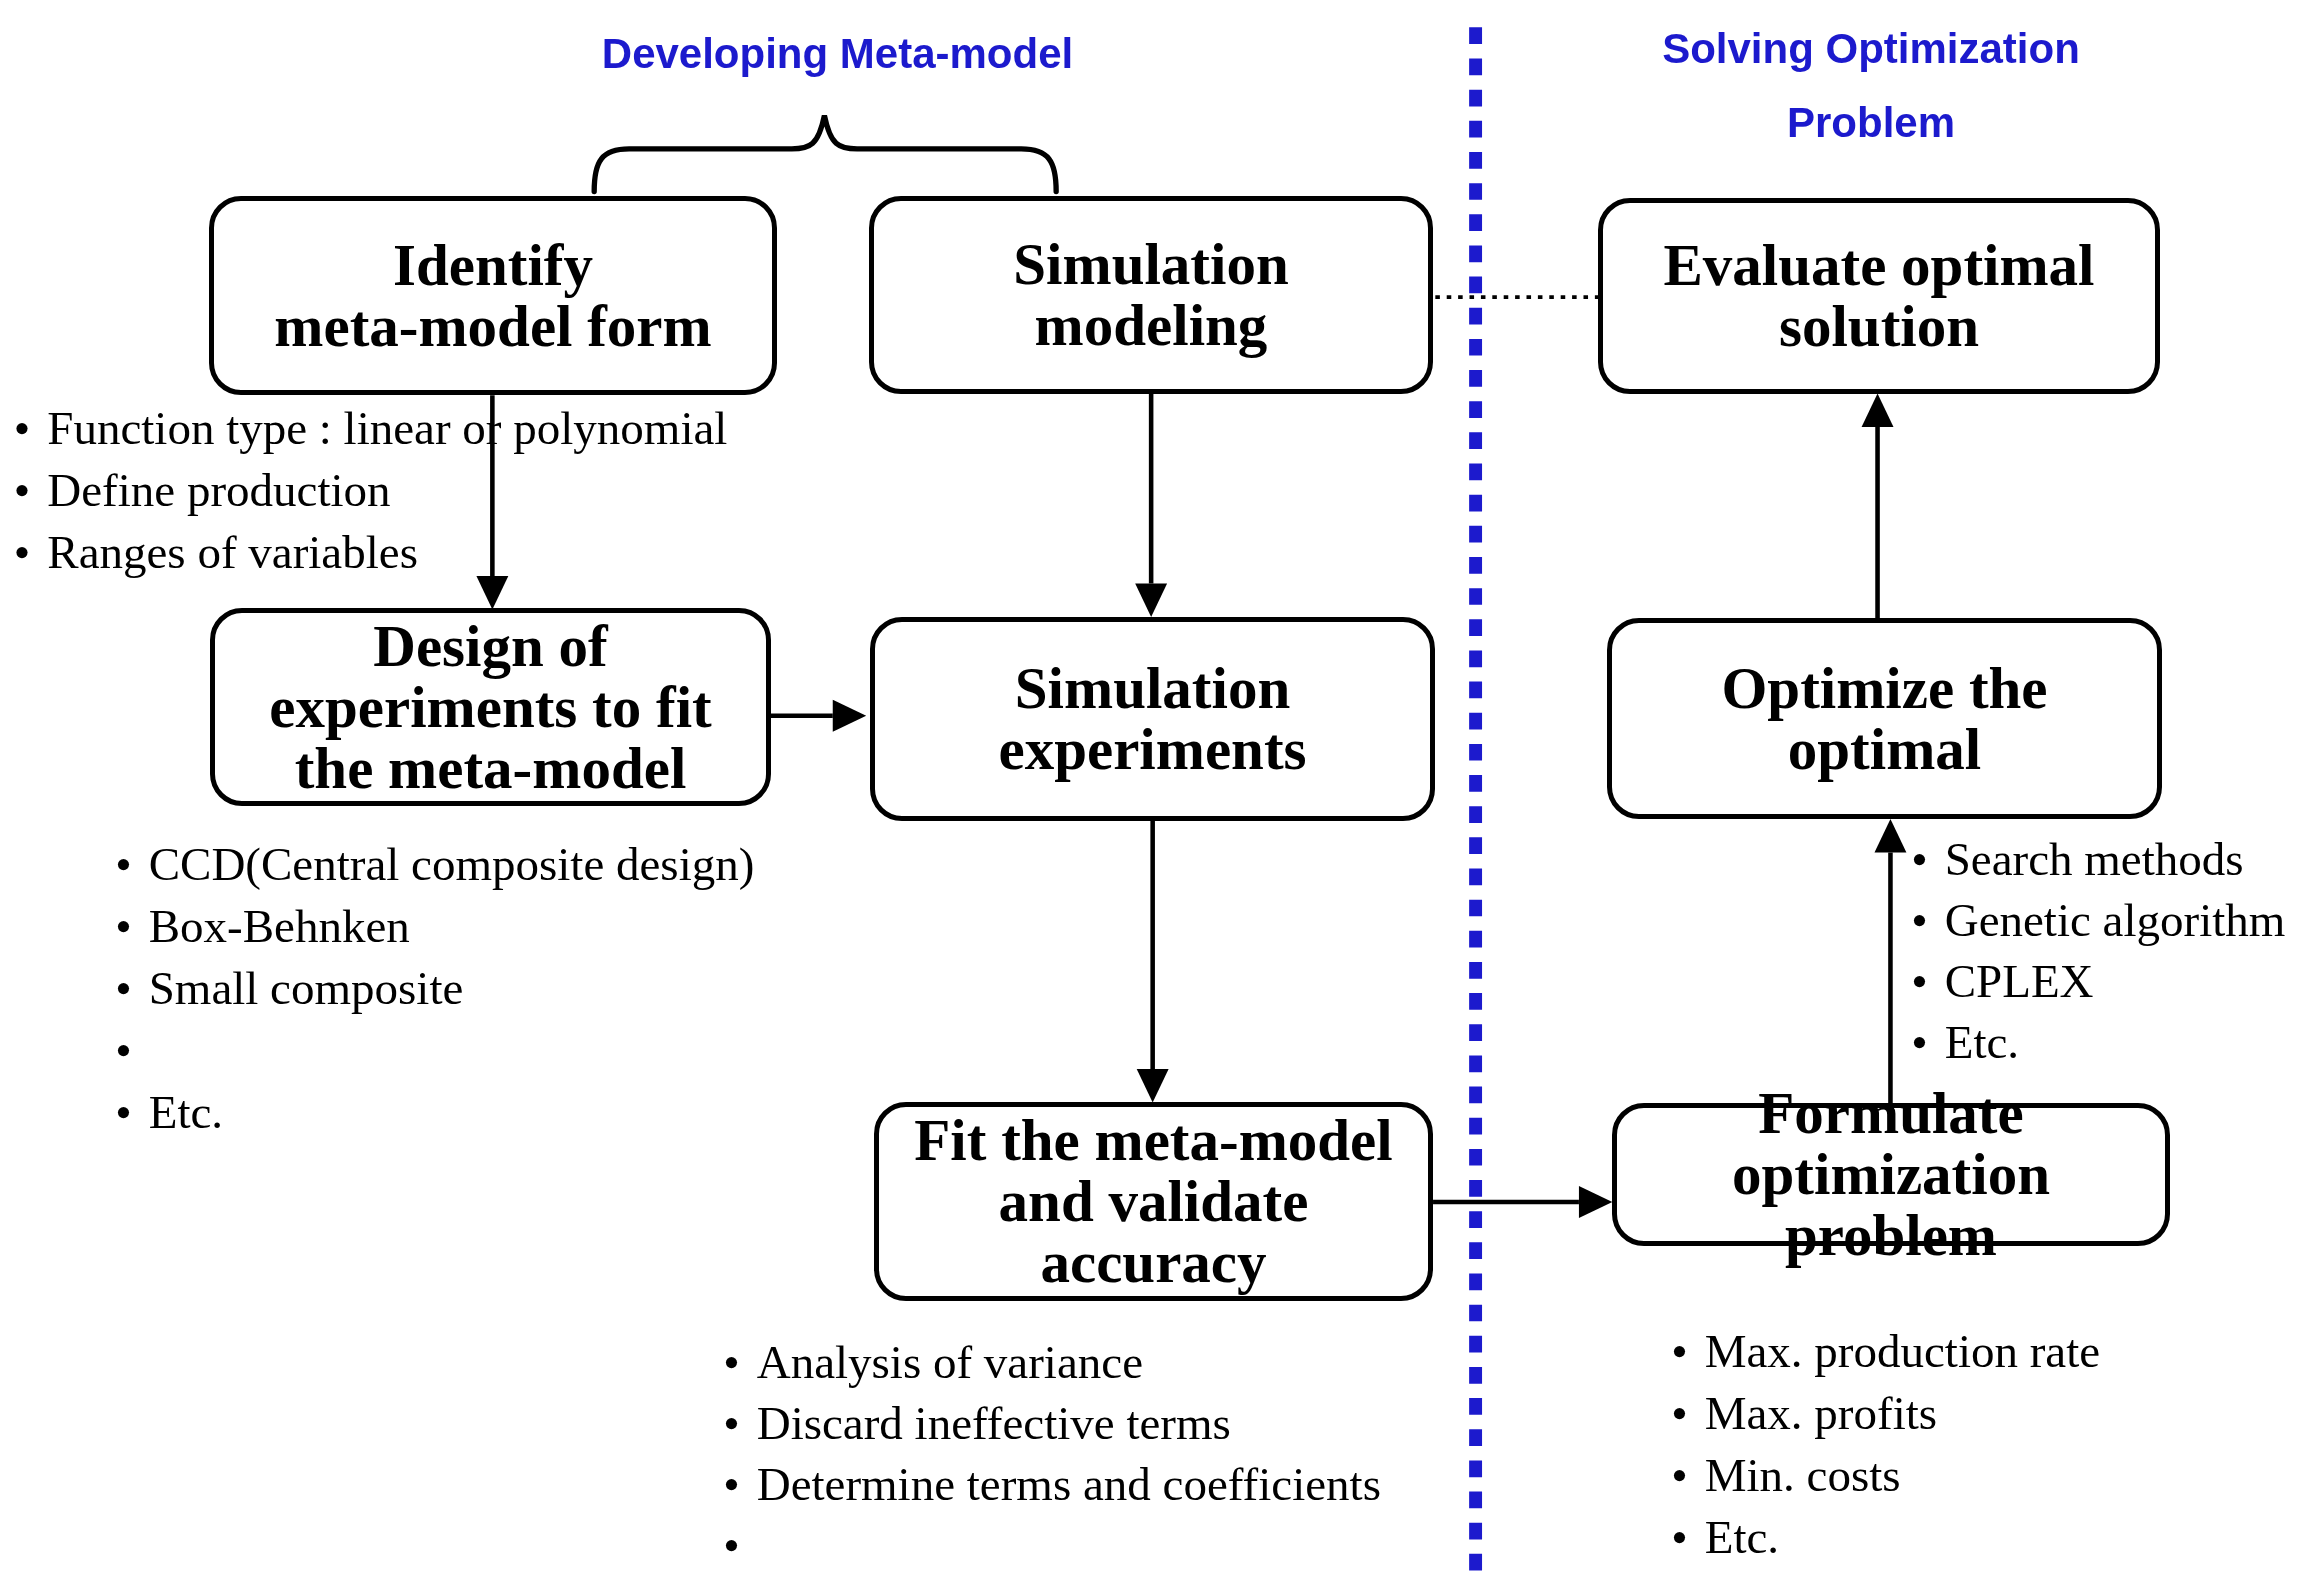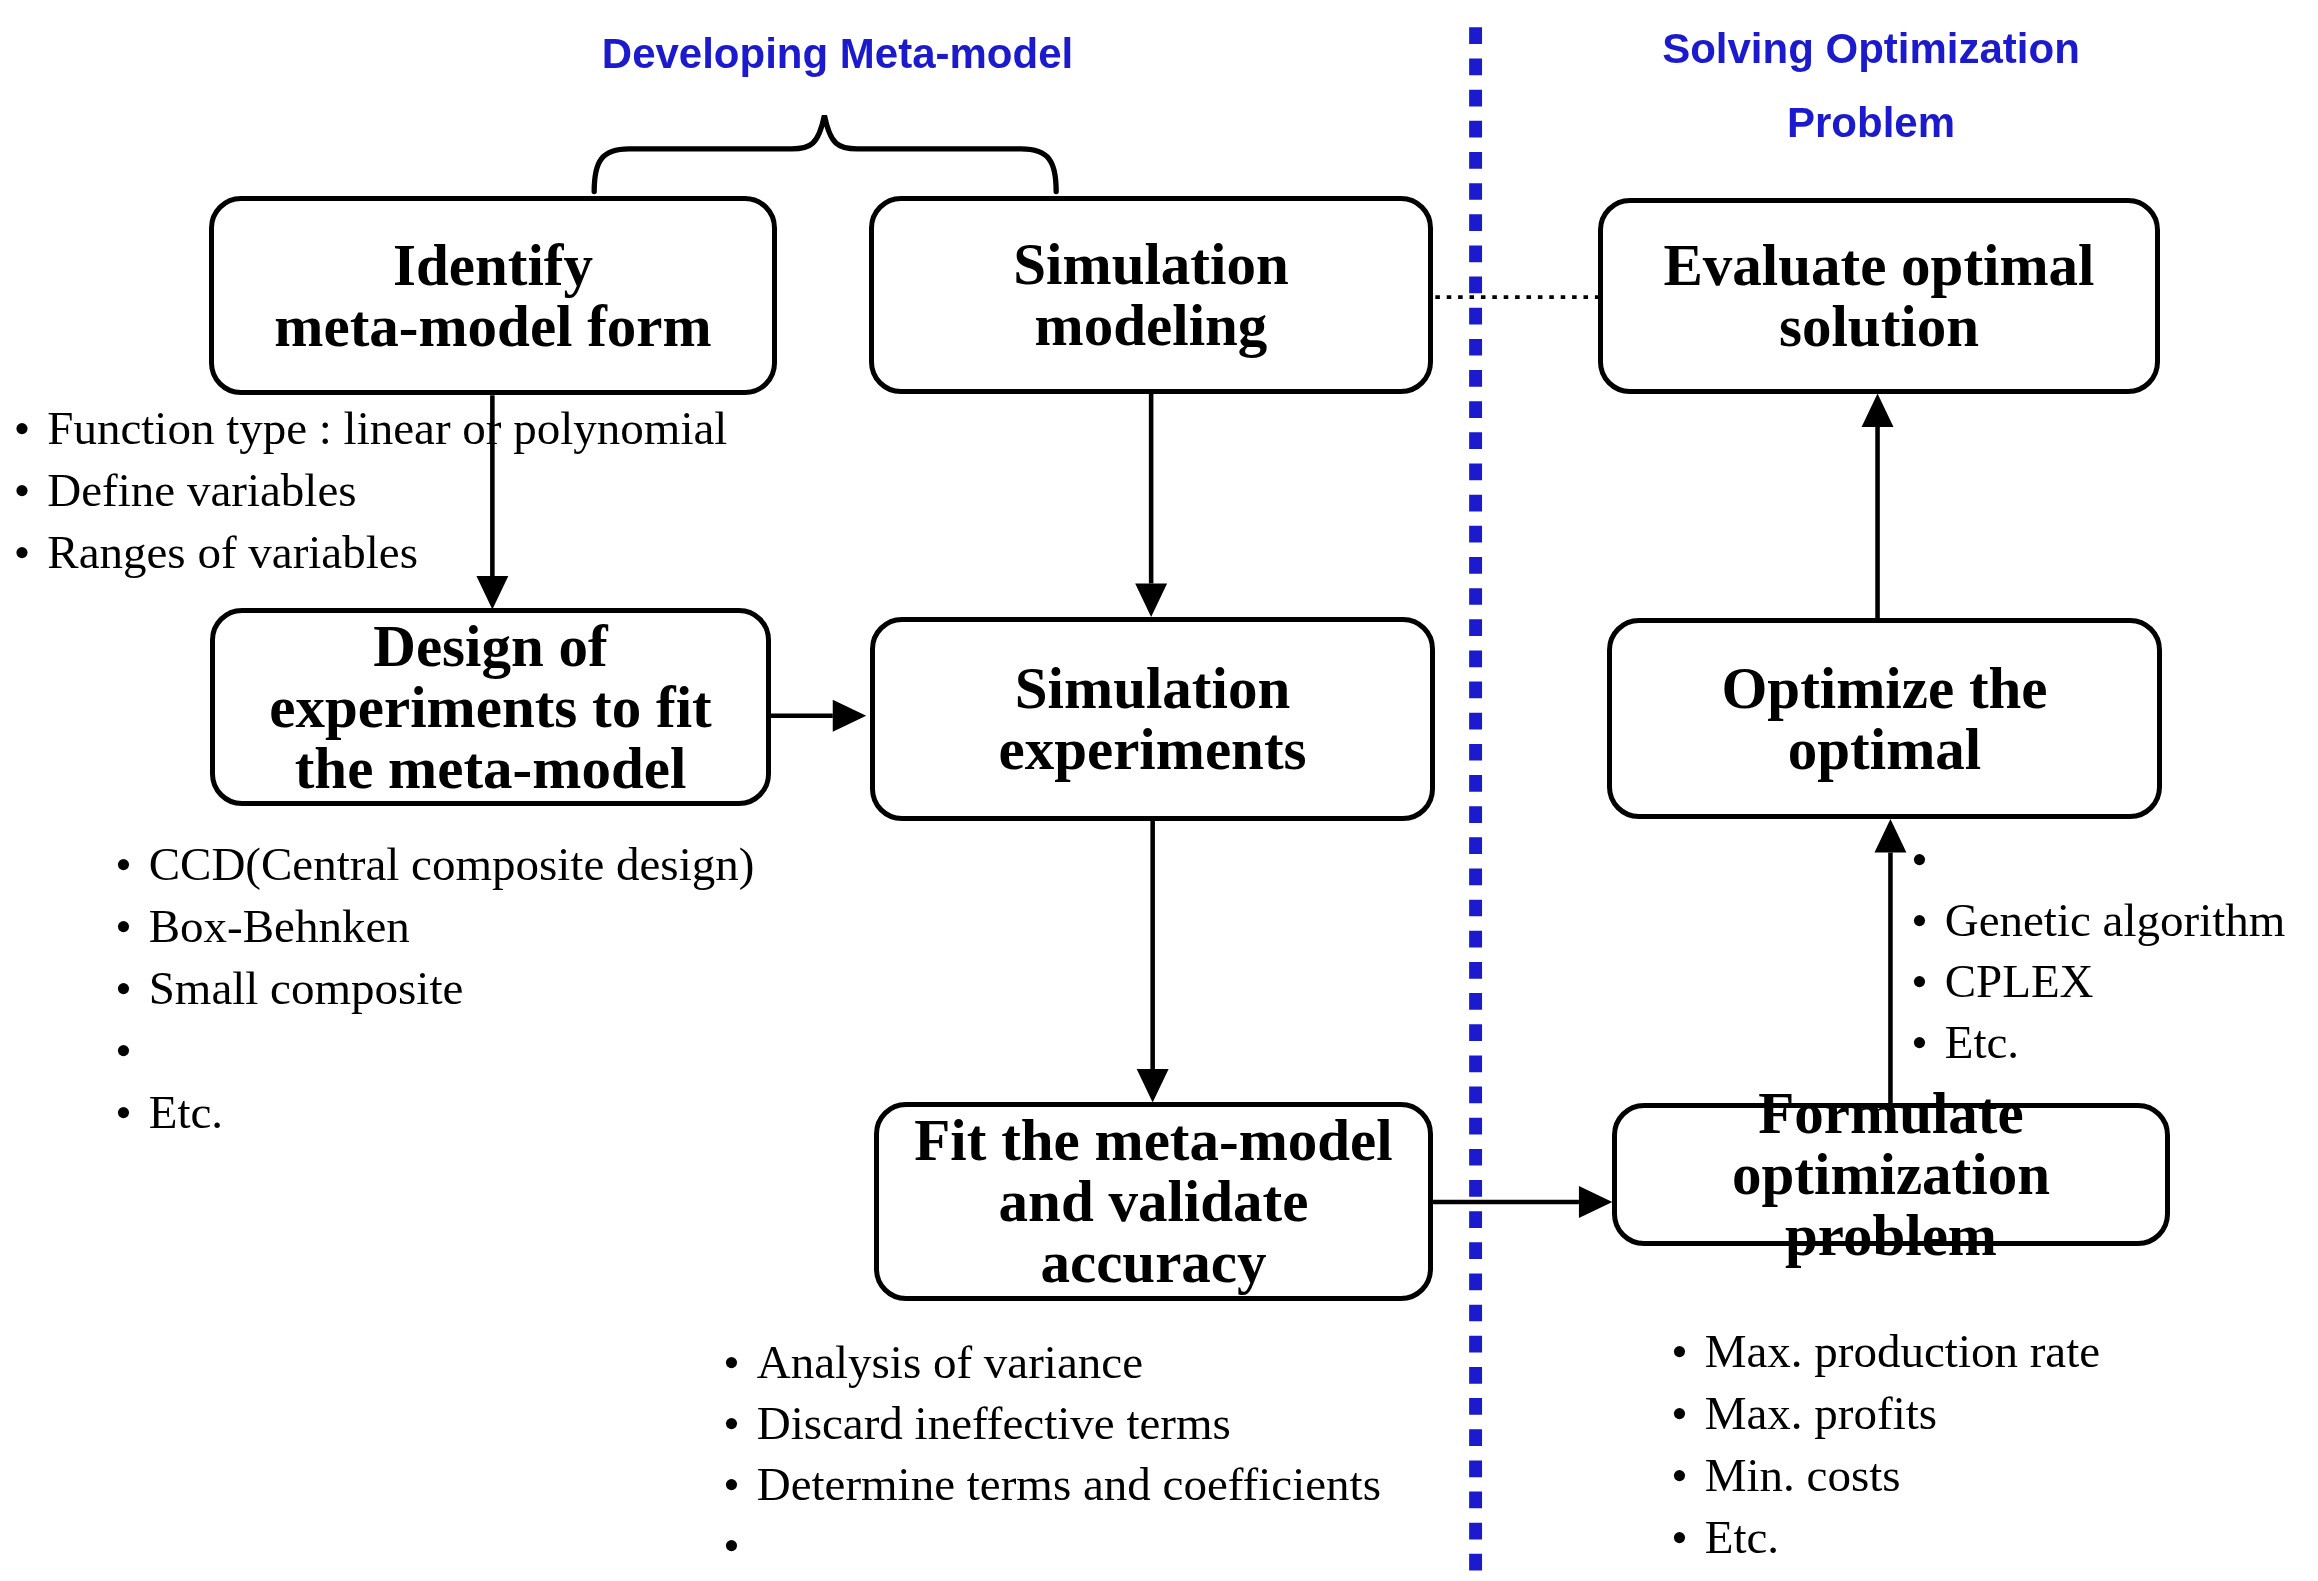--- a/index.html
+++ b/index.html
@@ -112,21 +112,21 @@
 optimization
 problem</div>
 
   <div class="blist" style="left:10.6px; top:397px;">
     <div class="bitem" style="height:62px;">
       <span class="marker">•</span>
       <span class="txt">Function type : linear or polynomial</span>
     </div>
     <div class="bitem" style="height:62px;">
       <span class="marker">•</span>
-      <span class="txt">Define variables</span>
+      <span class="txt">Define production</span>
     </div>
     <div class="bitem" style="height:62px;">
       <span class="marker">•</span>
       <span class="txt">Ranges of variables</span>
     </div>
   </div>
 
   <div class="blist" style="left:112px; top:833px;">
     <div class="bitem" style="height:62px;">
       <span class="marker">•</span>
@@ -163,20 +163,21 @@
       <span class="txt">Determine terms and coefficients</span>
     </div>
     <div class="bitem" style="height:61px;">
       <span class="marker">•</span>
     </div>
   </div>
 
   <div class="blist" style="left:1908px; top:828px;">
     <div class="bitem" style="height:61px;">
       <span class="marker">•</span>
+      <span class="txt">Search methods</span>
     </div>
     <div class="bitem" style="height:61px;">
       <span class="marker">•</span>
       <span class="txt">Genetic algorithm</span>
     </div>
     <div class="bitem" style="height:61px;">
       <span class="marker">•</span>
       <span class="txt">CPLEX</span>
     </div>
     <div class="bitem" style="height:61px;">

